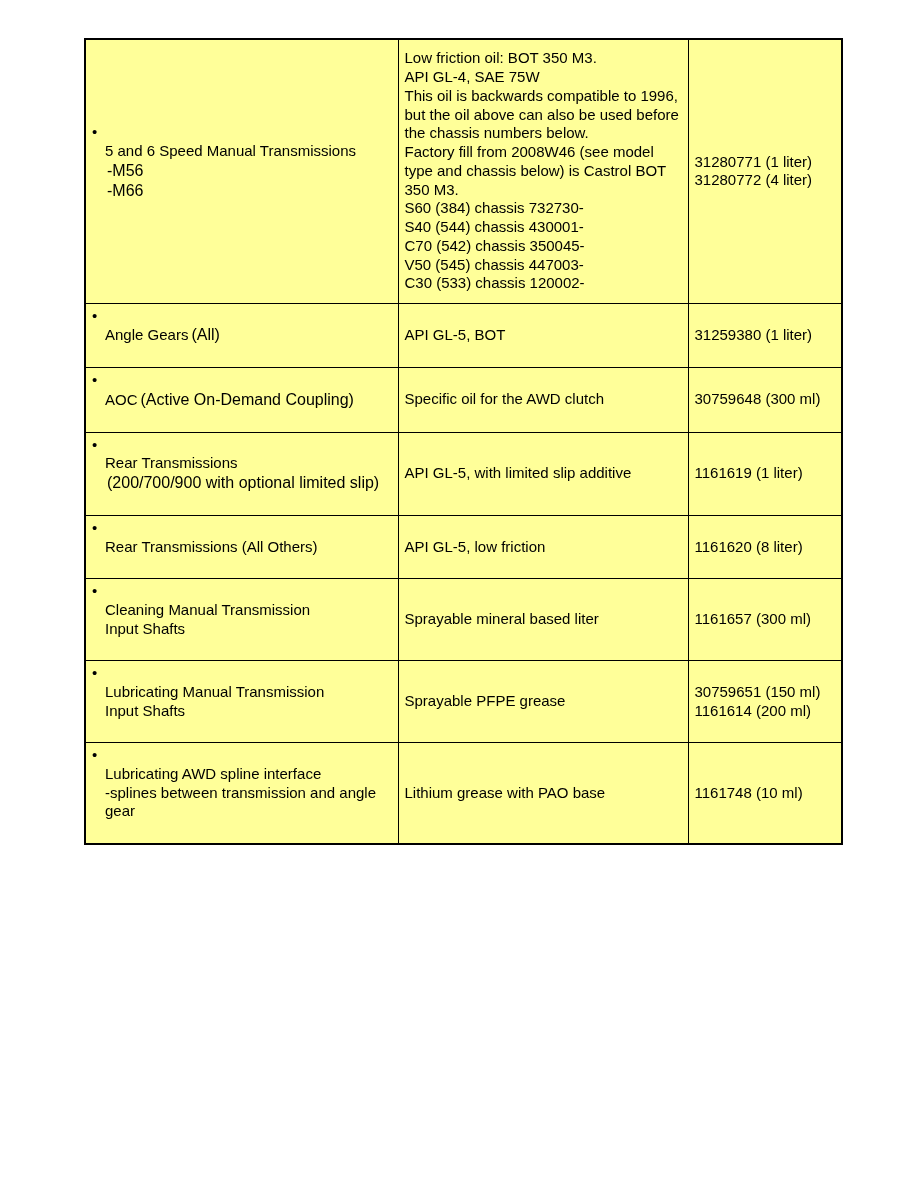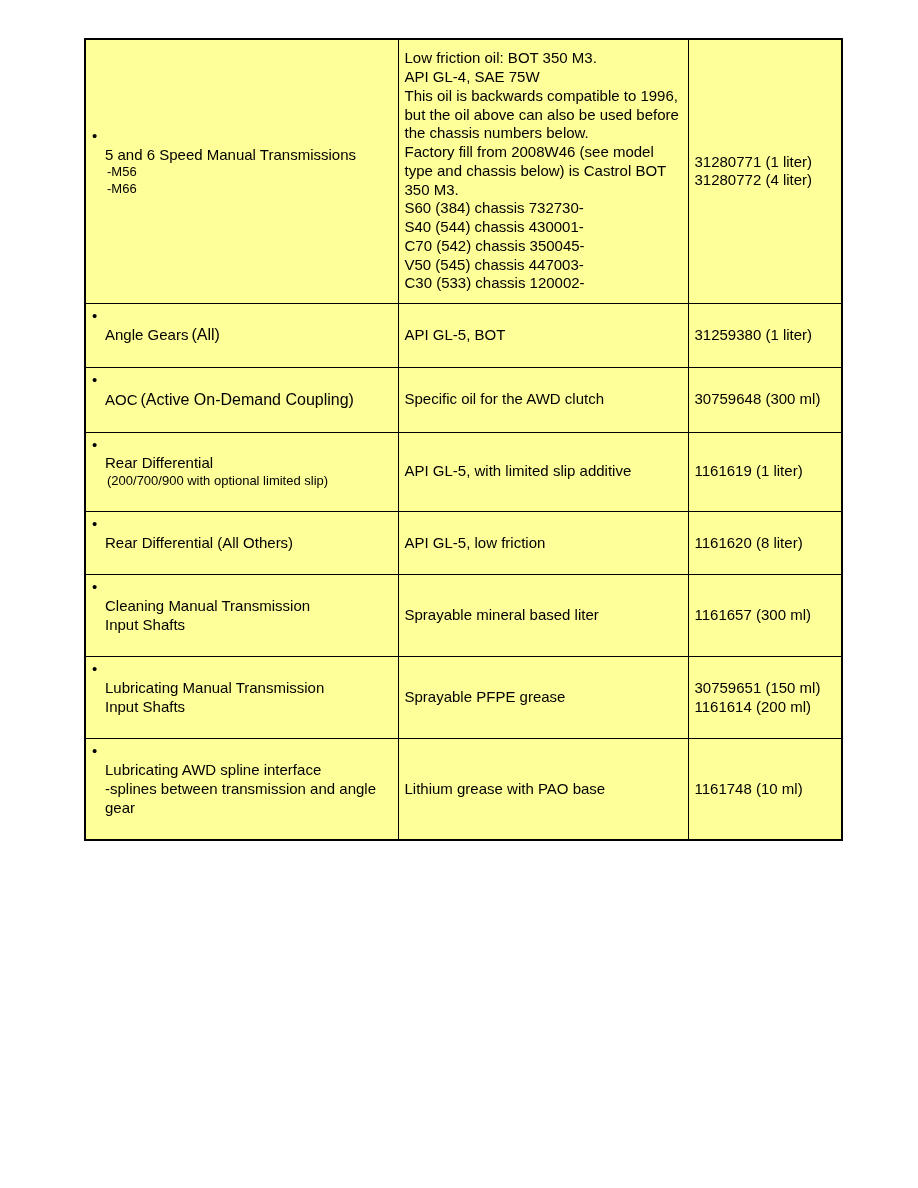--- a/index.html
+++ b/index.html
@@ -46,21 +46,21 @@
   .item-text {
     flex: 1 1 auto;
     white-space: pre-line;
   }
   .item-main { white-space: pre-line; }
   .small-inline {
     font-size: 16px;
     margin-left: 3px;
   }
   .small-sub {
-    font-size: 13px;
+    font-size: 16px;
     white-space: pre-line;
     margin-left: 2px;
   }
   .small-sub:empty, .small-inline:empty { display: none; }
   .cell-text {
     white-space: pre-line;
   }
   
   tr.row-0 td { height: 264px; vertical-align: middle; }
   tr.row-3 td, tr.row-5 td { height: 36px; }
@@ -141,39 +141,39 @@
         <td>
             <div class="cell-text">30759648 (300 ml)</div>
           </td>
       </tr>
 
       <tr class="row-3">
         <td>
           <div class="item-wrap">
             <span class="bullet">•</span>
             <span class="item-text">
-              <span class="item-main">Rear Differential</span>
+              <span class="item-main">Rear Transmissions</span>
               <div class="small-sub">(200/700/900 with optional limited slip)</div>
             </span>
           </div>
         </td>
         <td>
             <div class="cell-text">API GL-5, with limited slip additive</div>
           </td>
         <td>
             <div class="cell-text">1161619 (1 liter)</div>
           </td>
       </tr>
 
       <tr class="row-4">
         <td>
           <div class="item-wrap">
             <span class="bullet">•</span>
             <span class="item-text">
-              <span class="item-main">Rear Differential (All Others)</span>
+              <span class="item-main">Rear Transmissions (All Others)</span>
               
             </span>
           </div>
         </td>
         <td>
             <div class="cell-text">API GL-5, low friction</div>
           </td>
         <td>
             <div class="cell-text">1161620 (8 liter)</div>
           </td>

